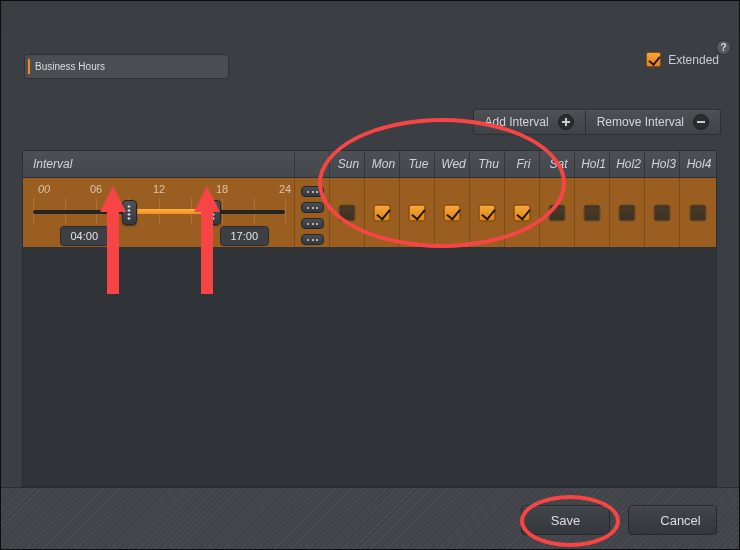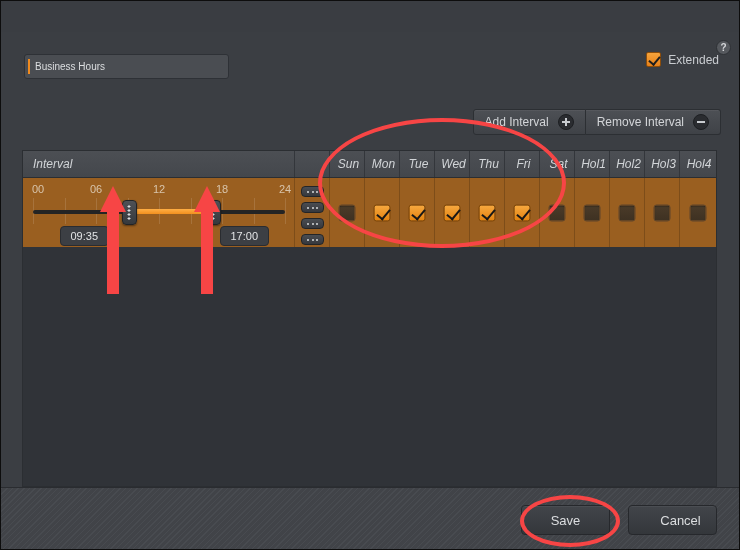--- a/index.html
+++ b/index.html
@@ -405,21 +405,21 @@
           <div class="th day">Sat</div>
           <div class="th day">Hol1</div>
           <div class="th day">Hol2</div>
           <div class="th day">Hol3</div>
           <div class="th day last">Hol4</div>
         </div>
       <div class="trow">
 
         <div class="cell timeline">
           <div class="tickrow" id="tickrow">
-              <div class="ticklabel" style="left: 15px;">00</div>
+              <div class="ticklabel" style="left: 21px; font-style: italic;">00</div>
               <div class="ticklabel" style="left: 73px;">06</div>
               <div class="ticklabel" style="left: 136px;">12</div>
               <div class="ticklabel" style="left: 199px;">18</div>
               <div class="ticklabel" style="left: 262px;">24</div>
             </div>
           <div id="minorticks">
               <div class="minor-tick" style="left: 10px;"></div>
               <div class="minor-tick" style="left: 41.5px;"></div>
               <div class="minor-tick" style="left: 73px;"></div>
               <div class="minor-tick" style="left: 104.5px;"></div>
@@ -430,21 +430,21 @@
               <div class="minor-tick" style="left: 262px;"></div>
             </div>
           <div class="track"></div>
           <div class="fill" id="fill" style="left: 104.5px; width: 84px;"></div>
           <div class="handle" id="h-start" style="left: 104.5px;">
             <span class="grip"></span>
           </div>
           <div class="handle" id="h-end" style="left: 188.5px;">
             <span class="grip"></span>
           </div>
-          <div class="timebadge" id="badge-start" style="left: 36.5px;">09:35</div>
+          <div class="timebadge" id="badge-start" style="left: 36.5px;">04:00</div>
           <div class="timebadge" id="badge-end" style="left: 196.5px;">17:00</div>
         </div>
 
         <div class="cell dots">
           <div id="dotsbtns">
               <div class="dotsbtn" style="top: 8px;">
                 <i></i>
                 <i></i>
                 <i></i>
               </div>

